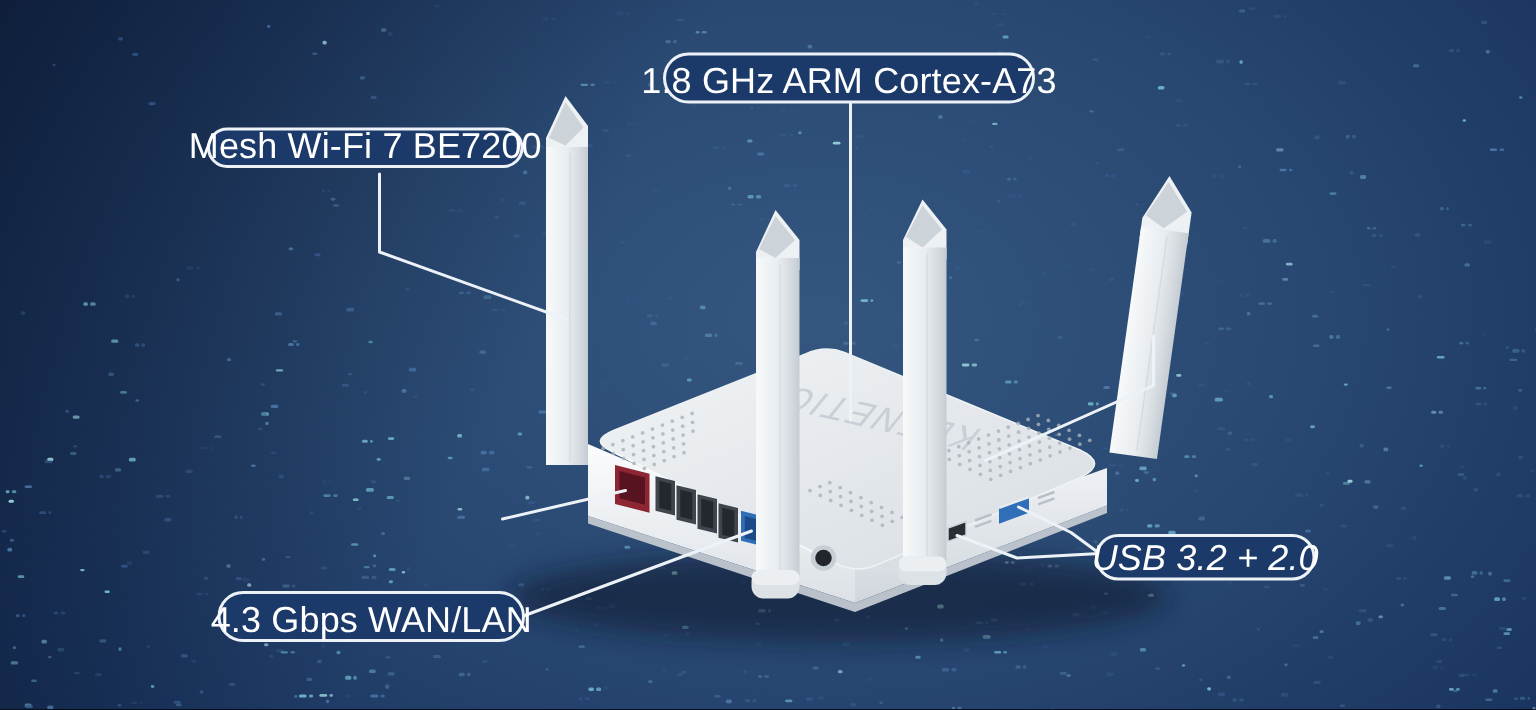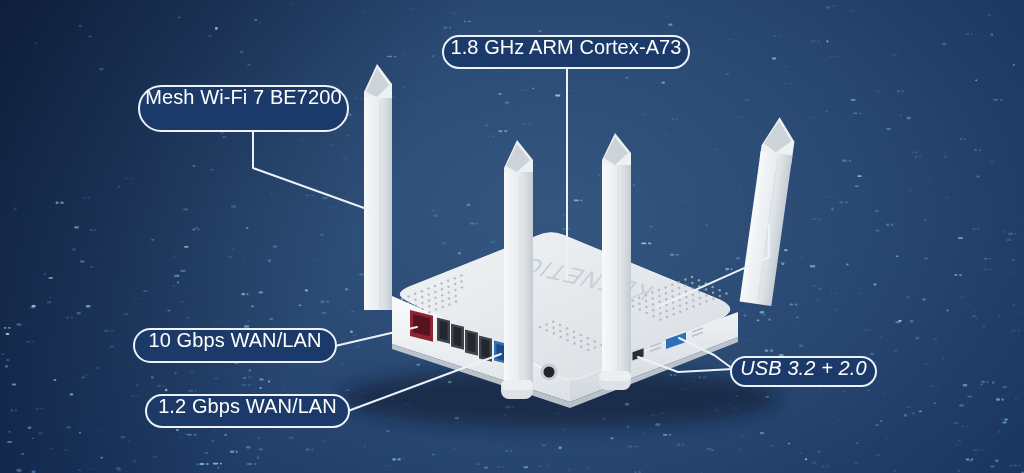--- a/index.html
+++ b/index.html
@@ -13,22 +13,22 @@
   .stage svg{position:absolute;left:0;top:0;}
   #bg-dots{z-index:0;}
   #router-art{z-index:1;}
   #connector-layer{z-index:2;}
   .pill{
     position:absolute;z-index:3;box-sizing:border-box;
     border:2.5px solid var(--pill-border,#edf2f8);
     background:var(--pill-fill,#1c3a69);
     color:var(--pill-text,#fff);
     border-radius:40px;
-    display:flex;align-items:flex-start;justify-content:center;
-    font-size:20px;line-height:1;white-space:nowrap;letter-spacing:.1px;
+    display:flex;align-items:flex-end;justify-content:center;
+    font-size:24px;line-height:1;white-space:nowrap;letter-spacing:.1px;
   }
 </style>
 </head>
 <body>
 
 <div class="stage" style="--pill-fill: #1c3a69; --pill-border: #edf2f8; --pill-text: #ffffff;">
 
   <svg id="bg-dots" width="1024" height="473">
       <rect x="615.5" y="212.0" width="4.9" height="2.2" rx="1" fill="#35598a" opacity="0.60"></rect>
       <rect x="621.9" y="212.0" width="3.0" height="2.2" rx="1" fill="#35598a" opacity="0.51"></rect>
@@ -1070,29 +1070,26 @@
   <svg id="connector-layer" width="1024" height="473">
       <polyline points="253,116 253,168 378,213" fill="none" stroke="#edf2f8" stroke-width="2" stroke-linejoin="round" stroke-linecap="round"></polyline>
       <polyline points="567,67 567,280" fill="none" stroke="#edf2f8" stroke-width="2" stroke-linejoin="round" stroke-linecap="round"></polyline>
       <polyline points="769,224 769,257 657,307" fill="none" stroke="#edf2f8" stroke-width="2" stroke-linejoin="round" stroke-linecap="round"></polyline>
       <polyline points="335,346 417,327" fill="none" stroke="#edf2f8" stroke-width="2" stroke-linejoin="round" stroke-linecap="round"></polyline>
       <polyline points="348,411 501,354" fill="none" stroke="#edf2f8" stroke-width="2" stroke-linejoin="round" stroke-linecap="round"></polyline>
       <polyline points="679,338 714,355 733,369" fill="none" stroke="#edf2f8" stroke-width="2" stroke-linejoin="round" stroke-linecap="round"></polyline>
       <polyline points="638,357 678,372 733,369" fill="none" stroke="#edf2f8" stroke-width="2" stroke-linejoin="round" stroke-linecap="round"></polyline>
     </svg>
 
-  <div class="pill" style="left: 138px; top: 85px; width: 211px; height: 47px;">
+  <div class="pill" style="left: 138px; top: 85px; width: 211px; height: 27px;">
     <span>Mesh Wi-Fi 7 BE7200</span>
   </div>
   <div class="pill" style="left: 442px; top: 35px; width: 248px; height: 34px;">
     <span>1.8 GHz ARM Cortex-A73</span>
   </div>
-  <div class="pill" style="left: 133px; top: 328px; width: 204px; height: 35px;">
-    <span>10 Gbps WAN/LAN</span>
-  </div>
   <div class="pill" style="left: 145px; top: 394px; width: 205px; height: 34px;">
-    <span>1.2 Gbps WAN/LAN</span>
+    <span>4.3 Gbps WAN/LAN</span>
   </div>
   <div class="pill" style="left: 730px; top: 356px; width: 147px; height: 31px; font-style: italic;">
     <span>USB 3.2 + 2.0</span>
   </div>
 
 </div>
 
 </body></html>

